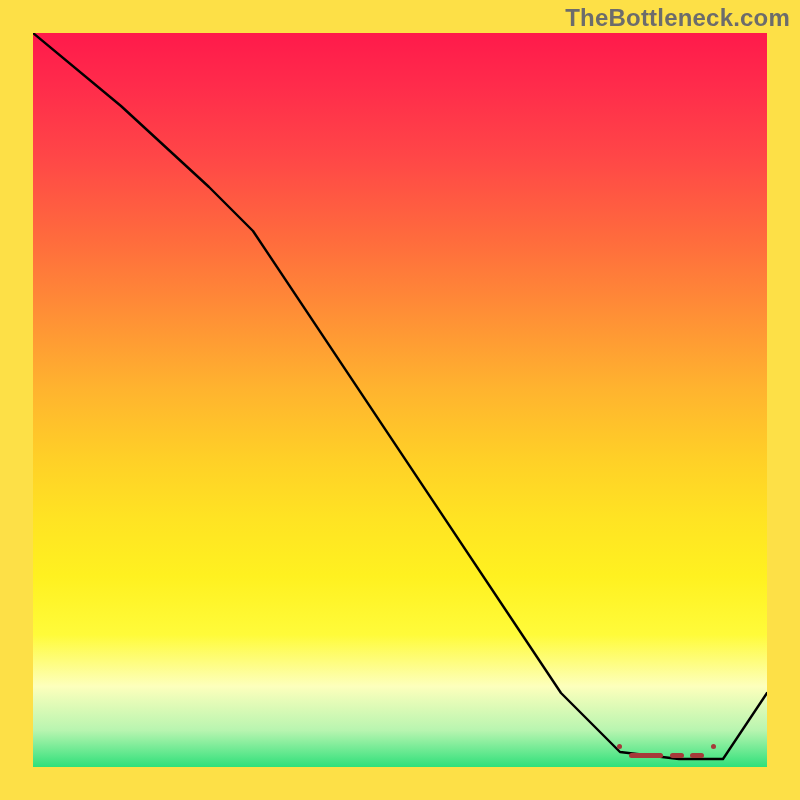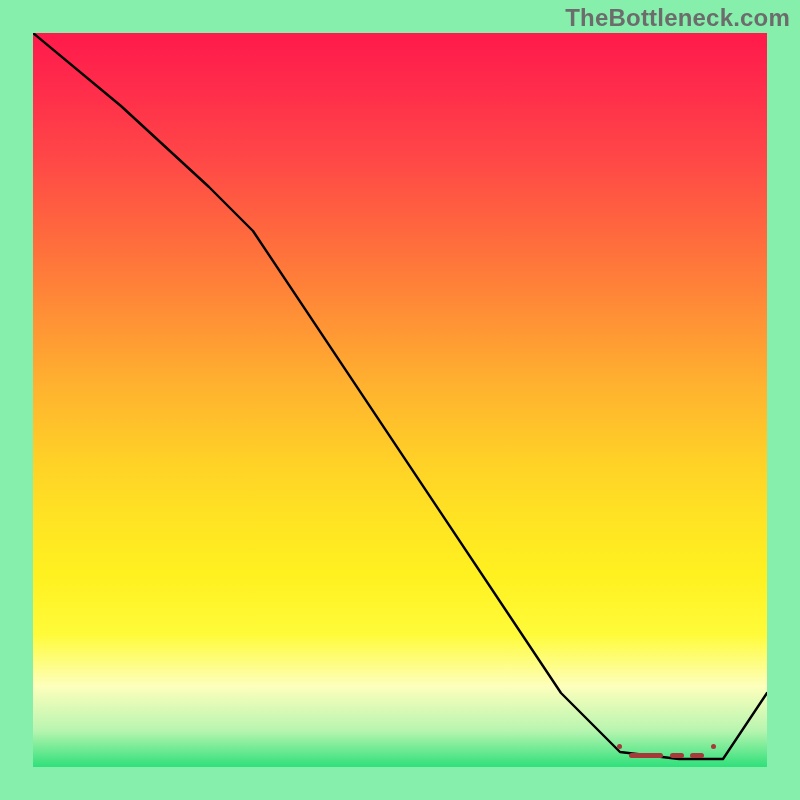--- a/index.html
+++ b/index.html
@@ -8,21 +8,21 @@
     width: 800px;
     height: 800px;
     background: #000;
     overflow: hidden;
     font-family: Arial, Helvetica, sans-serif;
   }
   .frame {
     position: relative;
     width: 800px;
     height: 800px;
-    background: #86efac;
+    background: #fde047;
   }
   .watermark {
     position: absolute;
     top: 4px;
     right: 10px;
     color: #6c6c6c;
     font-size: 24px;
     font-weight: 600;
     letter-spacing: 0.2px;
   }

